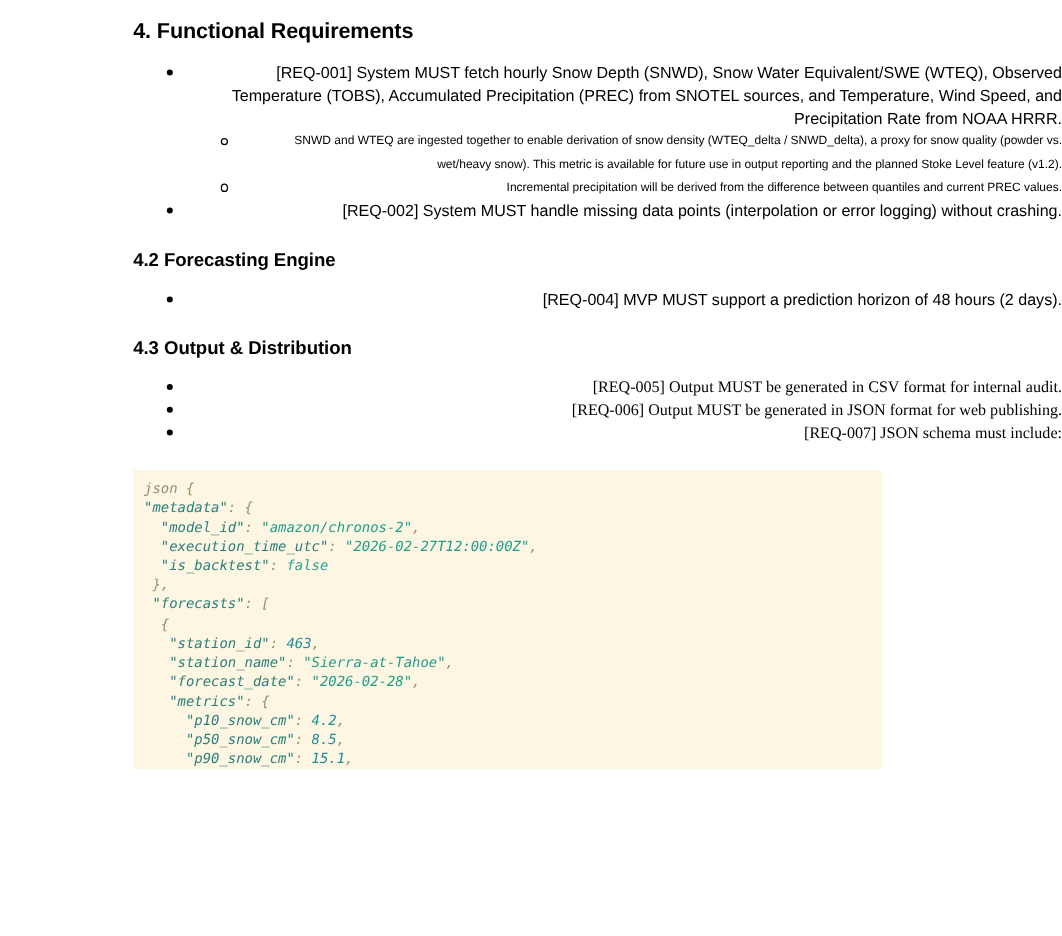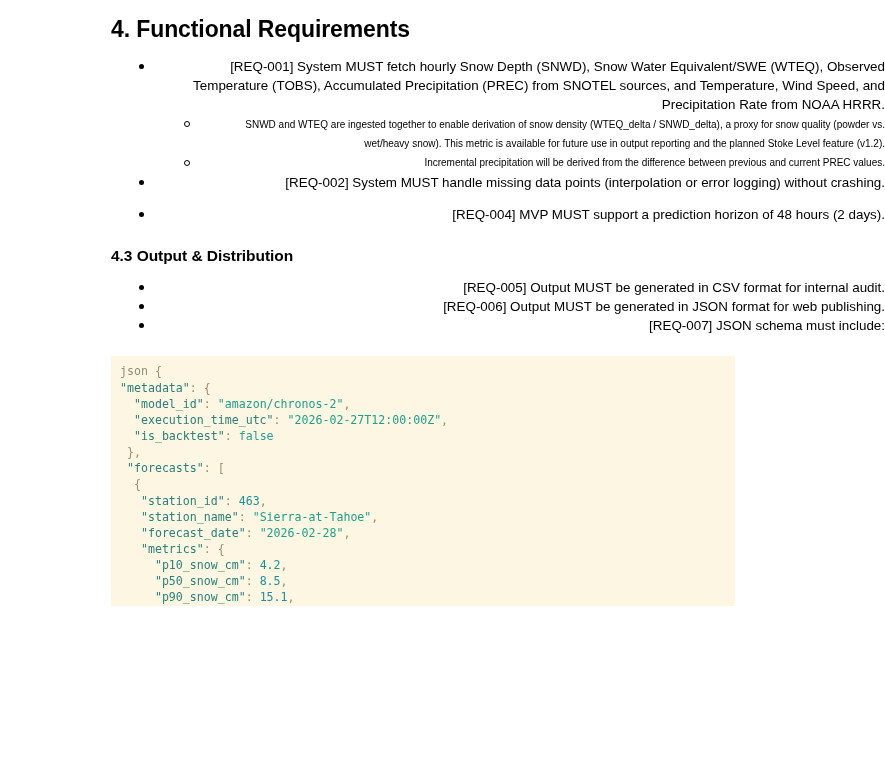--- a/index.html
+++ b/index.html
@@ -16,21 +16,21 @@
     -webkit-font-smoothing: antialiased;
   }
   .page {
     position: relative;
     width: 885px;
     height: 780px;
     box-sizing: border-box;
     padding: 0 0 0 111px;
   }
   h1.doc-title {
-    font-size: 23px;
+    font-size: 18px;
     font-weight: bold;
     line-height: 1.25;
     margin: 0;
     padding-top: 15px;
     letter-spacing: -0.1px;
     color: #000;
   }
   h2.sec-title {
     font-size: 15.5px;
     font-weight: bold;
@@ -39,21 +39,21 @@
     padding-top: 22px;
     letter-spacing: -0.05px;
     color: #000;
   }
   ul.req-list {
     list-style: none;
     margin: 0;
     padding: 0;
     padding-top: 13px;
   }
-  ul.req-list.tight { padding-top: 12px; }
+  ul.req-list.tight { padding-top: 12px; font-family: Liberation Serif, serif; }
   li.req-item {
     position: relative;
     font-size: 13.4px;
     line-height: 19.3px;
     padding-left: 49px;
     margin: 0;
     color: #000;
     text-align: right;
   }
   li.req-item > .bullet {
@@ -99,20 +99,21 @@
     font-family: "DejaVu Sans Mono", monospace;
     font-size: 11.6px;
     line-height: 16.15px;
     white-space: pre;
     overflow: hidden;
   }
   .code-block .ln {
     display: block;
     padding-left: 9px;
     height: 16.15px;
+    font-style: italic;
   }
   .tok-lang  { color: #8f8f78; }
   .tok-punct { color: #9c9068; }
   .tok-key   { color: #2a7f7a; }
   .tok-str   { color: #1f9e8c; }
   .tok-num   { color: #1f8f98; }
   .tok-bool  { color: #2aa198; }
 </style>
 </head>
 <body>
@@ -125,30 +126,31 @@
     <li class="req-item">
       <span class="bullet"></span>
       <span>[REQ-001] System MUST fetch hourly Snow Depth (SNWD), Snow Water Equivalent/SWE (WTEQ), Observed Temperature (TOBS), Accumulated Precipitation (PREC) from SNOTEL sources, and Temperature, Wind Speed, and Precipitation Rate from NOAA HRRR.</span>
       <ul class="sub-list">
         <li class="sub-item">
           <span class="bullet-hollow"></span>
           <span>SNWD and WTEQ are ingested together to enable derivation of snow density (WTEQ_delta / SNWD_delta), a proxy for snow quality (powder vs. wet/heavy snow). This metric is available for future use in output reporting and the planned Stoke Level feature (v1.2).</span>
         </li>
         <li class="sub-item">
           <span class="bullet-hollow"></span>
-          <span>Incremental precipitation will be derived from the difference between previous and current PREC values.</span>
+          <span>Incremental precipitation will be derived from the difference between quantiles and current PREC values.</span>
         </li>
       </ul>
     </li>
     <li class="req-item">
       <span class="bullet"></span>
       <span>[REQ-002] System MUST handle missing data points (interpolation or error logging) without crashing.</span>
     </li>
   </ul>
 
+  <h2 class="sec-title">4.2 Forecasting Engine</h2>
   <ul class="req-list">
     <li class="req-item">
       <span class="bullet"></span>
       <span>[REQ-004] MVP MUST support a prediction horizon of 48 hours (2 days).</span>
     </li>
   </ul>
 
   <h2 class="sec-title">4.3 Output &amp; Distribution</h2>
   <ul class="req-list tight">
     <li class="req-item">

